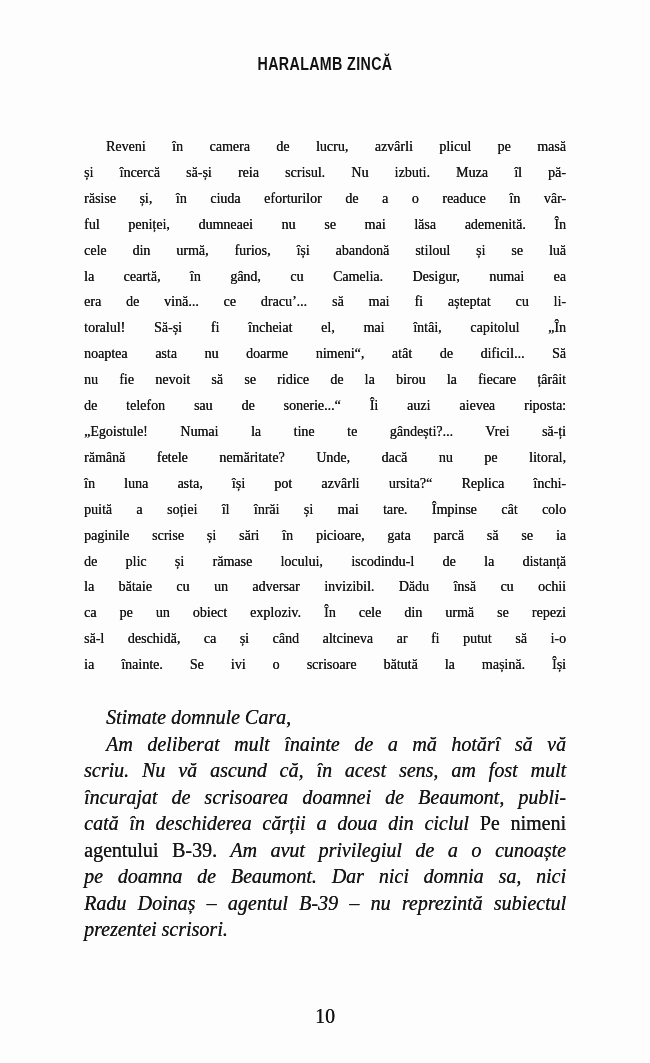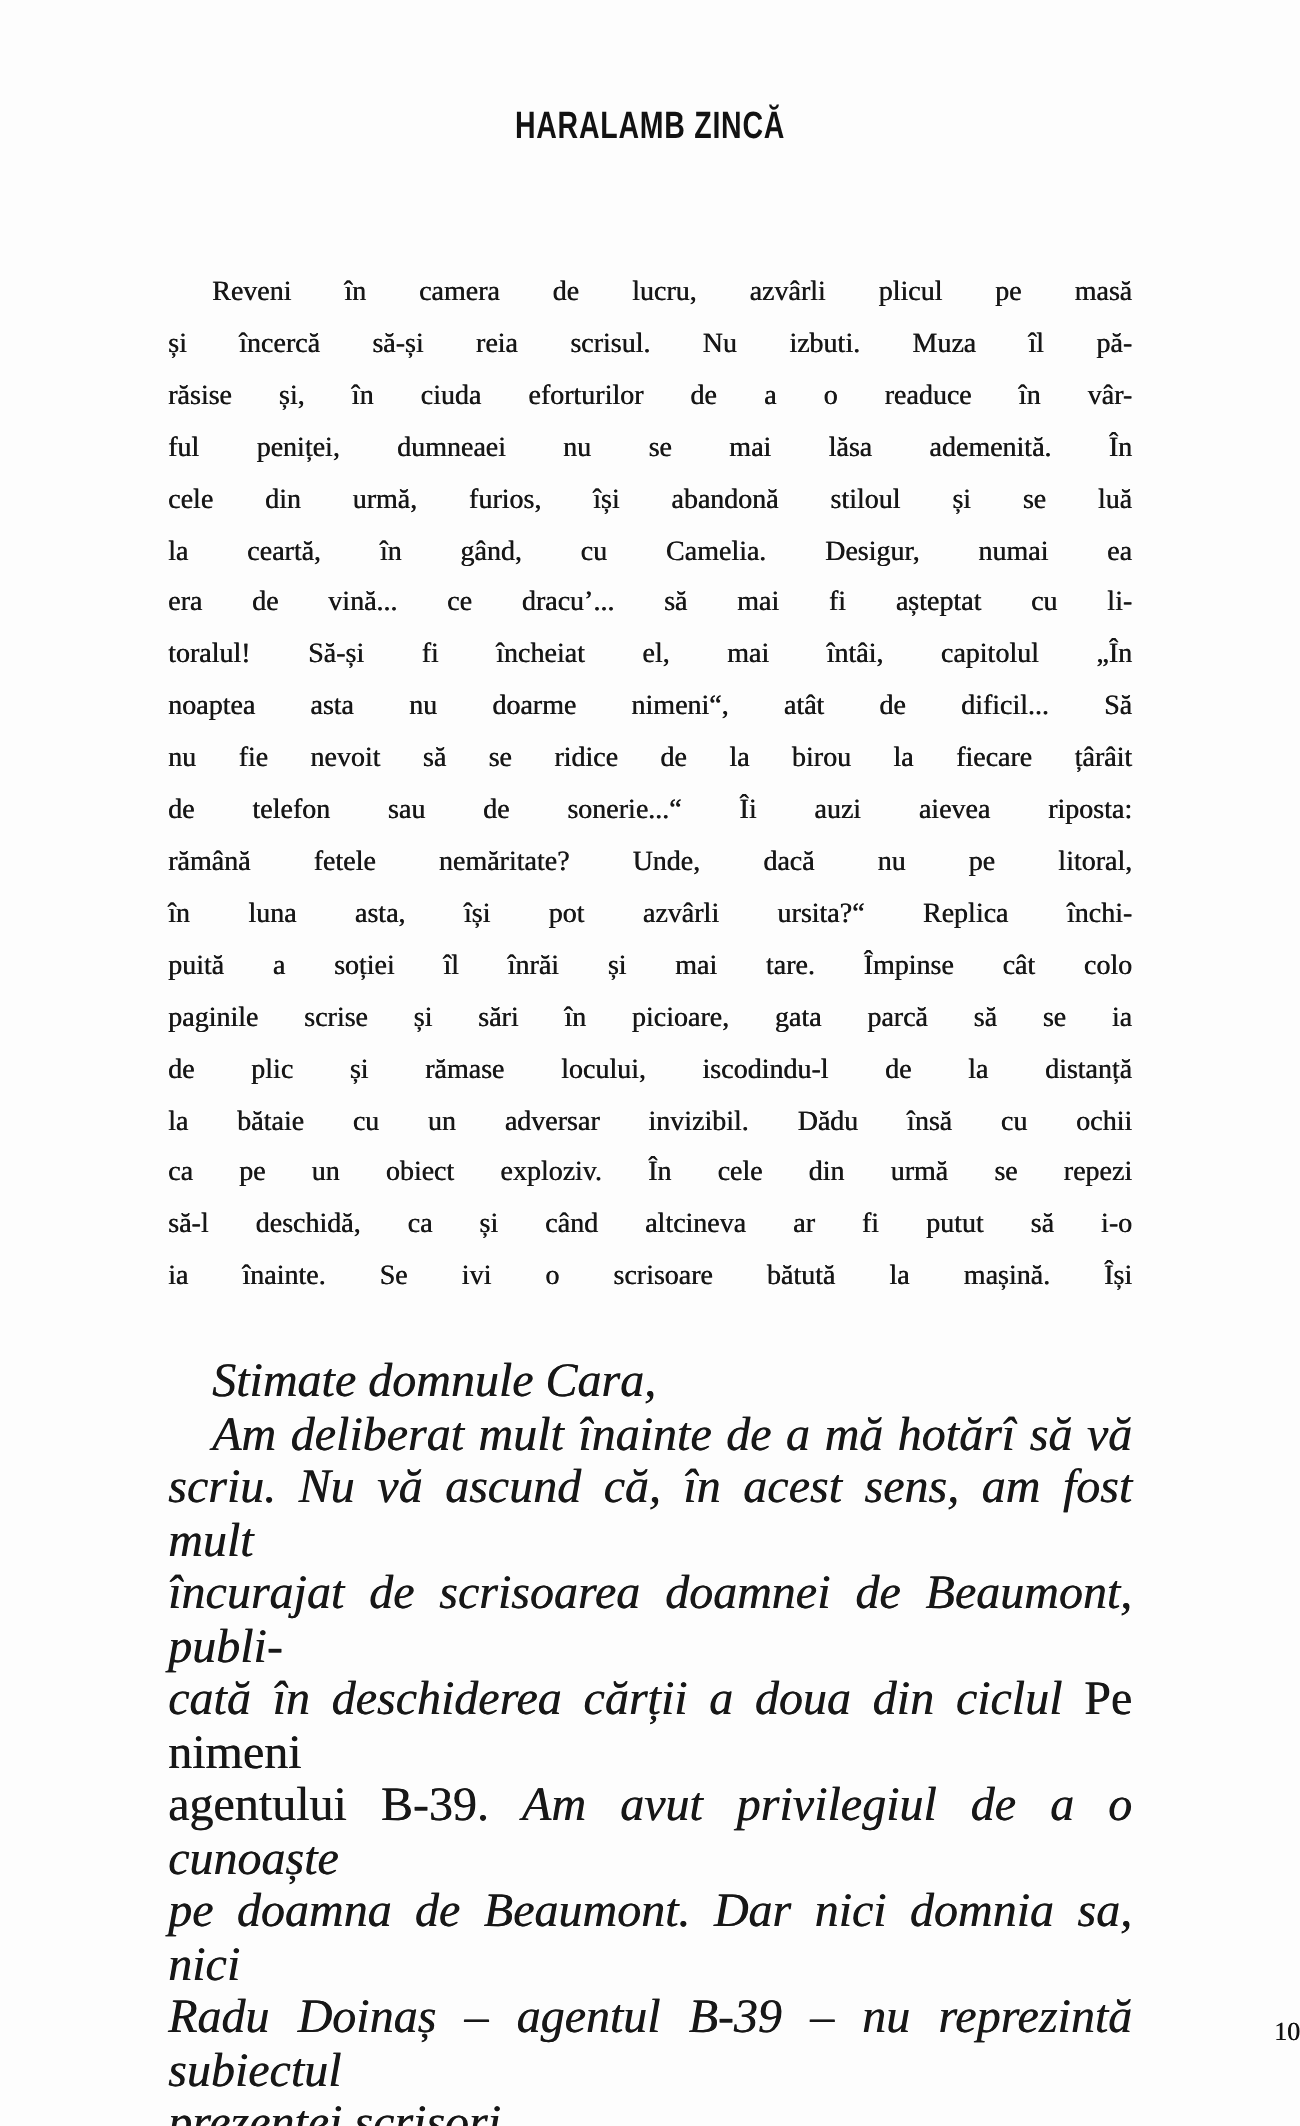--- a/index.html
+++ b/index.html
@@ -44,28 +44,28 @@
     text-justify:inter-word;
     white-space:normal;
     text-shadow:0.25px 0 0 currentColor;
   }
   .line.indent{ text-indent:22px; }
   .line.para-end{ text-align-last:left; }
   .letter-block{ margin-top:26px; }
   .letter-block .line{
     font-style:italic;
     line-height:26.5px;
-    font-size:24px;
+    font-size:20px;
   }
   .letter-block .roman{ font-style:normal; }
   .page-number{
     position:absolute;
     top:1006px;left:0;width:650px;
-    text-align:right;
-    font-size:13px;
+    text-align:center;
+    font-size:20px;
     line-height:20px;
     color:#121212;
     text-shadow:0.25px 0 0 currentColor;
   }
 </style>
 </head>
 <body>
 
 <div class="page">
 
@@ -77,20 +77,21 @@
         <div class="line"><span>și încercă să-și reia scrisul. Nu izbuti. Muza îl pă-</span></div>
         <div class="line"><span>răsise și, în ciuda eforturilor de a o readuce în vâr-</span></div>
         <div class="line"><span>ful peniței, dumneaei nu se mai lăsa ademenită. În</span></div>
         <div class="line"><span>cele din urmă, furios, își abandonă stiloul și se luă</span></div>
         <div class="line"><span>la ceartă, în gând, cu Camelia. Desigur, numai ea</span></div>
         <div class="line"><span>era de vină... ce dracu’... să mai fi așteptat cu li-</span></div>
         <div class="line"><span>toralul! Să-și fi încheiat el, mai întâi, capitolul „În</span></div>
         <div class="line"><span>noaptea asta nu doarme nimeni“, atât de dificil... Să</span></div>
         <div class="line"><span>nu fie nevoit să se ridice de la birou la fiecare țârâit</span></div>
         <div class="line"><span>de telefon sau de sonerie...“ Îi auzi aievea riposta:</span></div>
+        <div class="line"><span>„Egoistule! Numai la tine te gândești?... Vrei să-ți</span></div>
         <div class="line"><span>rămână fetele nemăritate? Unde, dacă nu pe litoral,</span></div>
         <div class="line"><span>în luna asta, își pot azvârli ursita?“ Replica închi-</span></div>
         <div class="line"><span>puită a soției îl înrăi și mai tare. Împinse cât colo</span></div>
         <div class="line"><span>paginile scrise și sări în picioare, gata parcă să se ia</span></div>
         <div class="line"><span>de plic și rămase locului, iscodindu-l de la distanță</span></div>
         <div class="line"><span>la bătaie cu un adversar invizibil. Dădu însă cu ochii</span></div>
         <div class="line"><span>ca pe un obiect exploziv. În cele din urmă se repezi</span></div>
         <div class="line"><span>să-l deschidă, ca și când altcineva ar fi putut să i-o</span></div>
         <div class="line"><span>ia înainte. Se ivi o scrisoare bătută la mașină. Își</span></div>
       </div>

